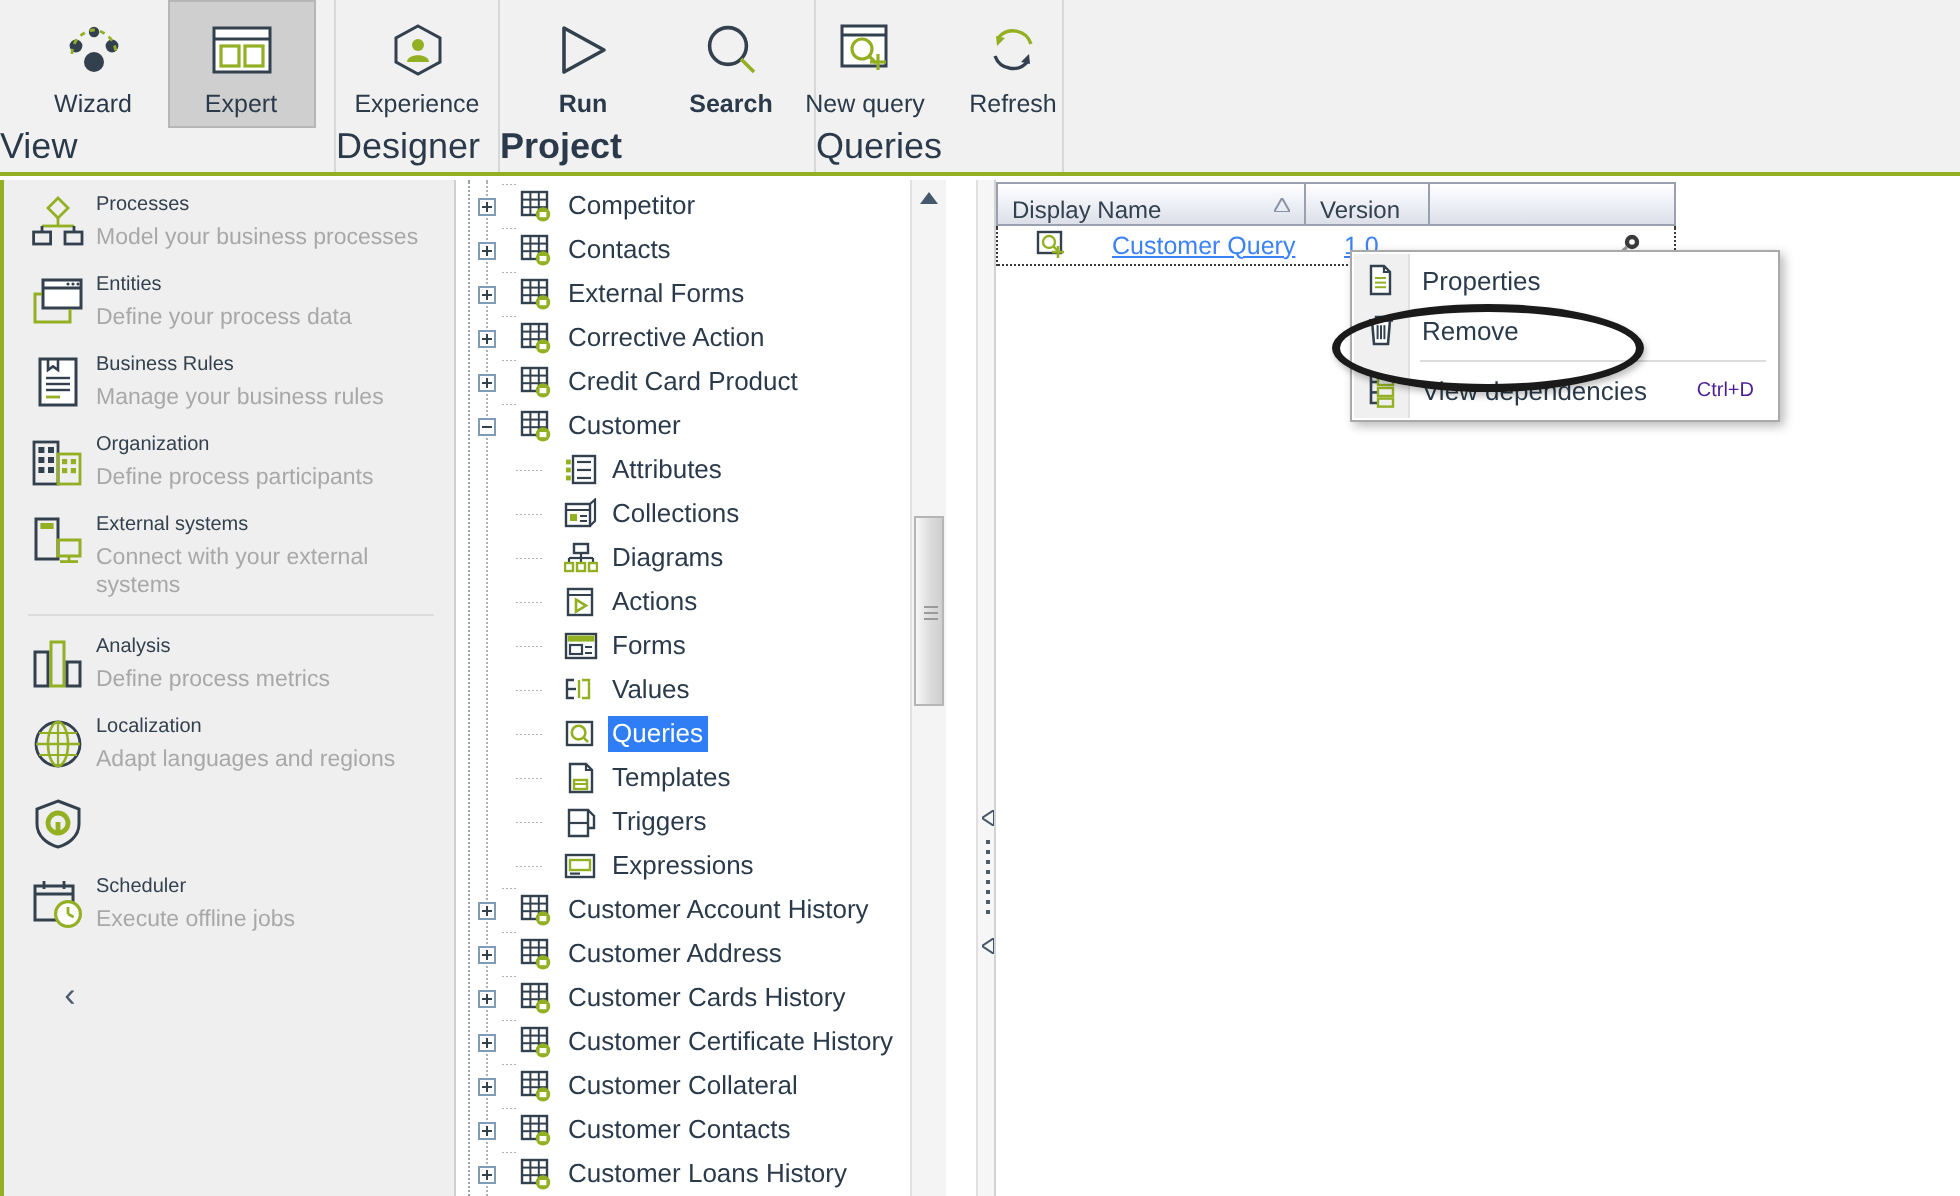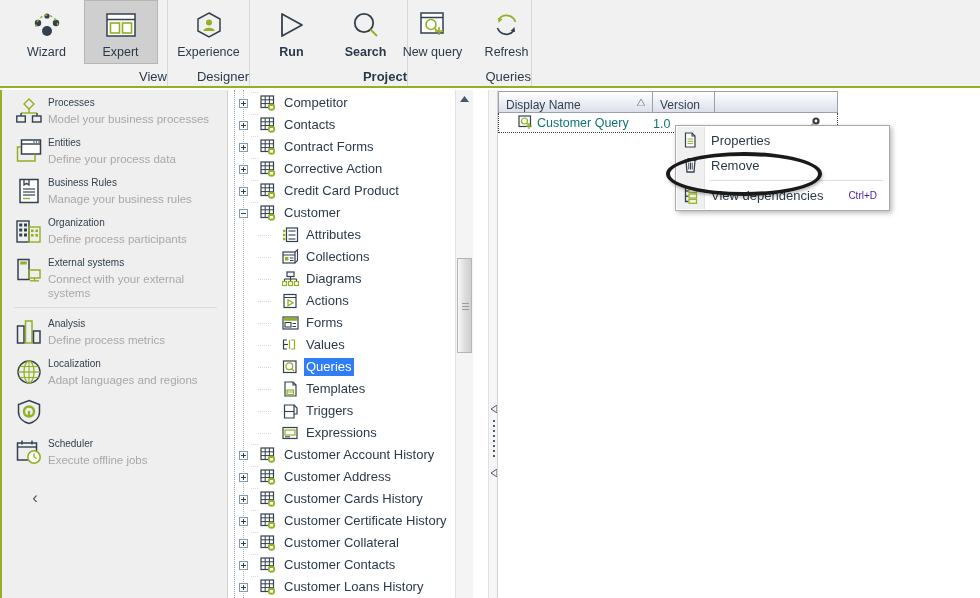--- a/index.html
+++ b/index.html
@@ -28,22 +28,22 @@
   .rb-btn{
     width:74px;height:64px;display:flex;flex-direction:column;
     align-items:center;justify-content:flex-start;
     padding-top:5px;box-sizing:border-box;cursor:default;
     border:1px solid transparent;
   }
   .rb-btn.sel{background:#cfcfcf;border:1px solid #b6b6b6;}
   .rb-ico{height:38px;display:flex;align-items:center;justify-content:center;}
   .rb-lbl{font-size:12.5px;color:#2b3a4a;line-height:14px;margin-top:1px;}
   .rb-grpname{
-    position:absolute;bottom:2px;left:0;width:100%;text-align:right;
-    font-size:13px;color:#2b3a4a;
+    position:absolute;bottom:2px;left:0;width:100%;text-align:left;
+    font-size:18px;color:#2b3a4a;
   }
 
   
   .sidebar{
     position:absolute;left:0;top:90px;width:228px;height:508px;
     background:#efefef;
     border-left:2px solid #93b023;
     border-right:1px solid #cfcfcf;
     box-sizing:border-box;
   }
@@ -139,21 +139,21 @@
   .gh-sort{position:absolute;right:7px;top:7px;}
   .grow{
     display:flex;height:20px;align-items:center;
     border:1px dotted #3a3a3a;border-top:none;box-sizing:border-box;
     background:#ffffff;
   }
   .gr-c1{width:154px;display:flex;align-items:center;padding-left:18px;box-sizing:border-box;}
   .gr-c2{width:62px;box-sizing:border-box;}
   .gr-c3{width:120px;display:flex;align-items:center;justify-content:flex-end;padding-right:12px;box-sizing:border-box;}
   .gr-ico{width:17px;min-width:17px;display:flex;align-items:center;justify-content:center;margin-right:3px;}
-  .glink{font-size:12.5px;color:#0f766e;cursor:default;}
+  .glink{font-size:12.5px;color:#3b82f6;text-decoration:underline;cursor:default;margin-left:19px;}
 
   
   .ctxwrap{position:absolute;left:675px;top:125px;}
   .ctx{
     position:relative;width:215px;
     background:#ffffff;border:1px solid #a9a9a9;
     box-shadow:2px 2px 5px rgba(0,0,0,.28);
     padding:2px 0;box-sizing:border-box;
   }
   .ctx-gutter{
@@ -490,21 +490,21 @@
             <svg width="17" height="17" viewBox="0 0 17 17">
               <rect x="1" y="1" width="12.5" height="11.5" fill="none" stroke="#33414f" stroke-width="1.2"></rect>
               <line x1="1" y1="4.8" x2="13.5" y2="4.8" stroke="#33414f" stroke-width="1"></line>
               <line x1="1" y1="8.6" x2="13.5" y2="8.6" stroke="#33414f" stroke-width="1"></line>
               <line x1="5.2" y1="1" x2="5.2" y2="12.5" stroke="#33414f" stroke-width="1"></line>
               <line x1="9.4" y1="1" x2="9.4" y2="12.5" stroke="#33414f" stroke-width="1"></line>
               <circle cx="11.5" cy="12.2" r="3.6" fill="#93b023"></circle>
               <rect x="9.8" y="11" width="3.4" height="2.6" fill="#fff"></rect>
             </svg>
           </span>
-          <span class="tlbl">Contract Forms</span>
+          <span class="tlbl">External Forms</span>
         </div>
         <div class="tnode">
           <span class="tw">
             <span class="plusbox plus"></span>
           </span>
           <span class="tdot">
             <svg width="8" height="1" viewBox="0 0 8 1">
               <line x1="0" y1="0" x2="8" y2="0" stroke="#b0b0b0" stroke-width="1" stroke-dasharray="1,1"></line>
             </svg>
           </span>

